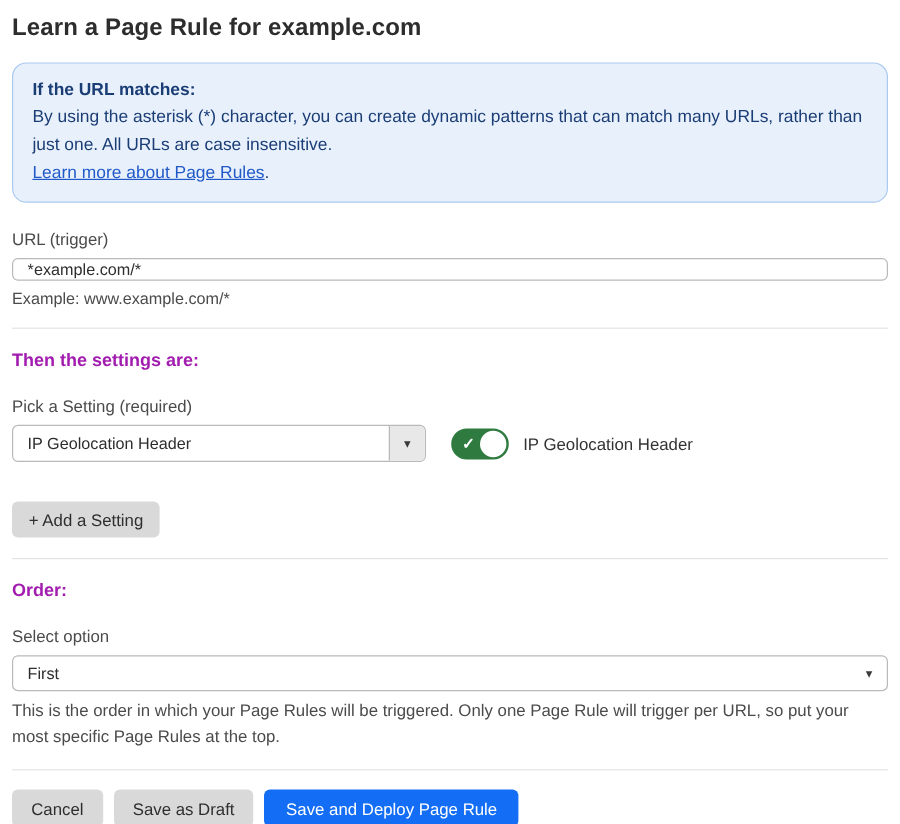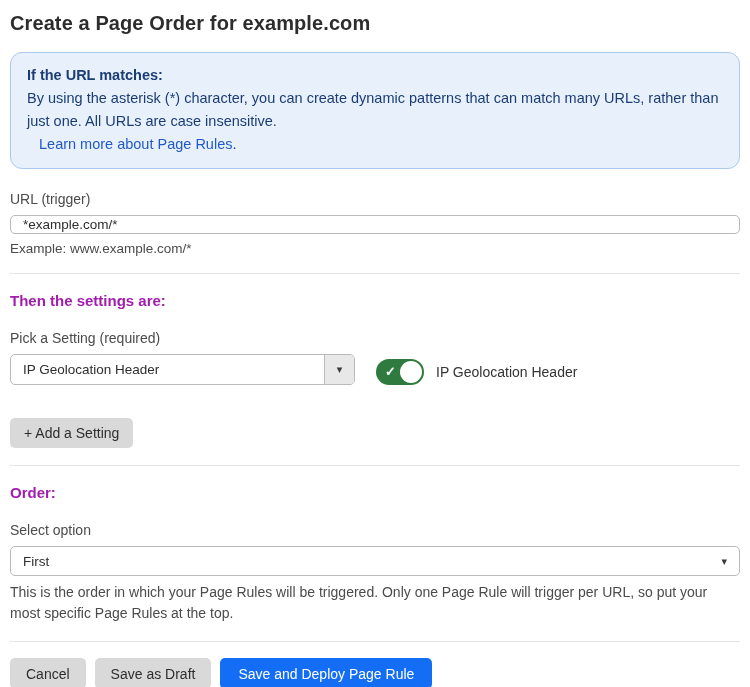--- a/index.html
+++ b/index.html
@@ -38,22 +38,22 @@
     border-radius: 12px;
     padding: 11px 16px 12px 16px;
     color: var(--info-text);
     font-size: 14.5px;
     line-height: 23px;
     margin-bottom: 22px;
   }
   .info-box .info-heading { font-weight: 700; }
   .info-box a.info-link {
     color: var(--link-blue);
-    cursor: pointer;
-    margin-left: 12px;
+    text-decoration: underline;
+    cursor: pointer;
   }
   .info-box .info-link-suffix { color: var(--info-text); }
 
   .field-label {
     font-size: 14px;
     color: var(--label-gray);
     margin-bottom: 8px;
   }
 
   .text-input {
@@ -83,21 +83,21 @@
 
   h2.section-heading {
     font-size: 15px;
     font-weight: 700;
     color: #a21caf;
     margin: 18px 0 21px 0;
   }
 
   .setting-row {
     display: flex;
-    align-items: flex-end;
+    align-items: center;
   }
 
   .setting-select {
     display: flex;
     align-items: stretch;
     width: 345px;
     height: 31px;
     border: 1px solid var(--border-gray);
     border-radius: 5px;
     background: #fff;
@@ -214,21 +214,21 @@
     font-family: "Liberation Sans", sans-serif;
     color: #ffffff;
     cursor: pointer;
   }
 </style>
 </head>
 <body>
 
 <div class="page">
 
-  <h1 class="page-title">Create a Page Order for example.com</h1>
+  <h1 class="page-title">Learn a Page Rule for example.com</h1>
 
   <div class="info-box">
     <div class="info-heading">If the URL matches:</div>
     <div class="info-body">By using the asterisk (*) character, you can create dynamic patterns that can match many URLs, rather than just one. All URLs are case insensitive.</div>
     <div>
       <a class="info-link">Learn more about Page Rules</a><span class="info-link-suffix">.</span>
     </div>
   </div>
 
   <div class="field-label">URL (trigger)</div>

